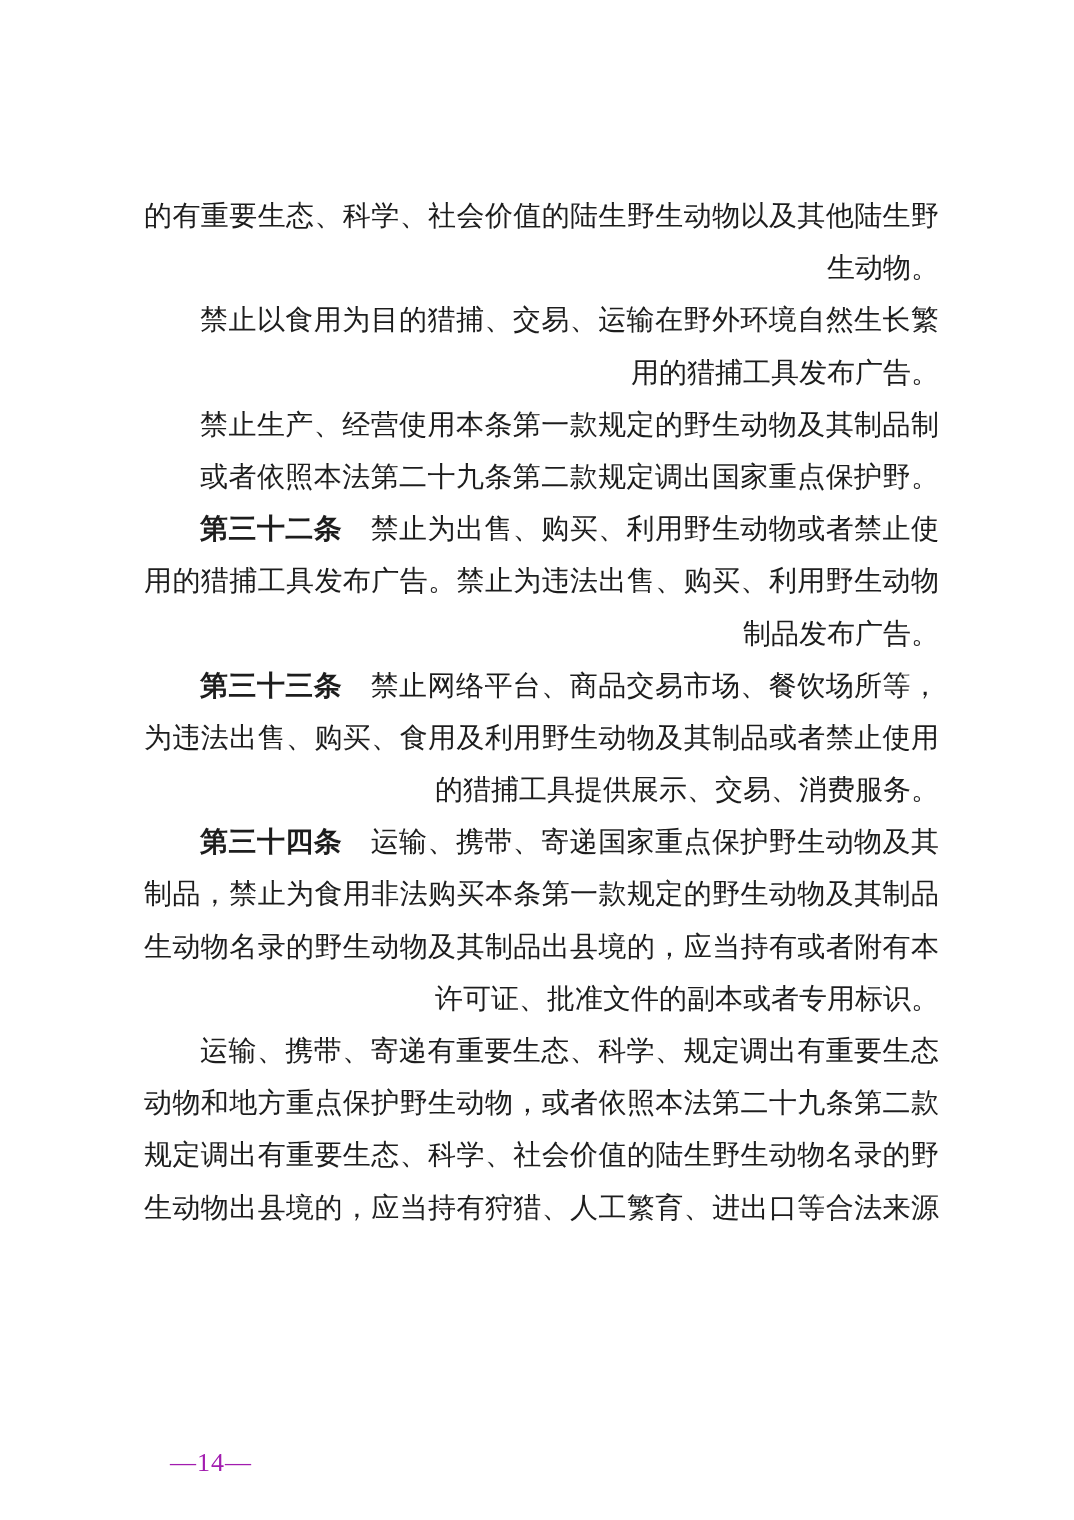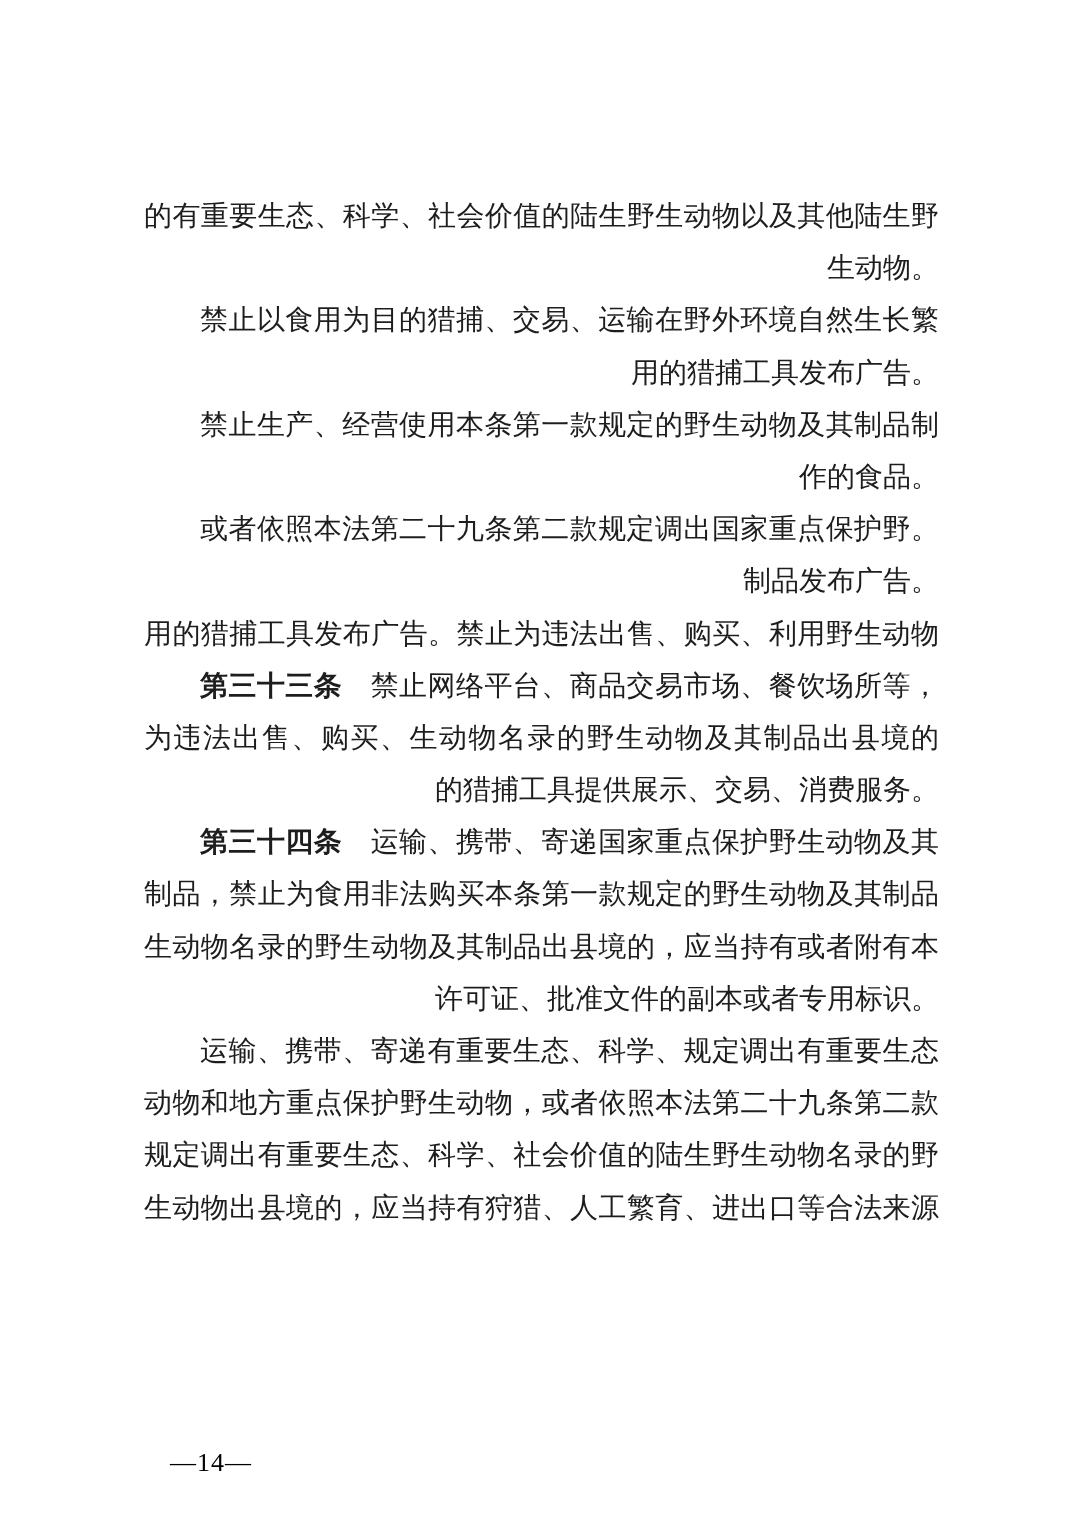--- a/index.html
+++ b/index.html
@@ -38,41 +38,41 @@
     text-indent: 56px;
   }
   .article-num {
     font-weight: 700;
   }
   .page-number {
     position: absolute;
     left: 170px;
     top: 1448px;
     font-size: 26px;
-    color: #000000;
+    color: #a21caf;
     letter-spacing: 1px;
     font-family: "Liberation Serif", serif;
   }
 </style>
 </head>
 <body>
 
 <div class="page">
   <div class="body-text" id="doc-lines">
       <div class="line fill">的有重要生态、科学、社会价值的陆生野生动物以及其他陆生野</div>
       <div class="line">生动物。</div>
       <div class="line indent fill">禁止以食用为目的猎捕、交易、运输在野外环境自然生长繁</div>
       <div class="line">用的猎捕工具发布广告。</div>
       <div class="line indent fill">禁止生产、经营使用本条第一款规定的野生动物及其制品制</div>
-      <div class="line">作的食品。</div>
       <div class="line indent fill">或者依照本法第二十九条第二款规定调出国家重点保护野。</div>
+      <div class="line indent fill"><span class="article-num">第三十二条</span>　禁止为出售、购买、利用野生动物或者禁止使</div>
+      <div class="line fill">用的猎捕工具发布广告。禁止为违法出售、购买、利用野生动物</div>
       <div class="line">制品发布广告。</div>
-      <div class="line fill">用的猎捕工具发布广告。禁止为违法出售、购买、利用野生动物</div>
       <div class="line indent fill"><span class="article-num">第三十三条</span>　禁止网络平台、商品交易市场、餐饮场所等，</div>
-      <div class="line fill">为违法出售、购买、生动物名录的野生动物及其制品出县境的</div>
+      <div class="line fill">为违法出售、购买、食用及利用野生动物及其制品或者禁止使用</div>
       <div class="line">的猎捕工具提供展示、交易、消费服务。</div>
       <div class="line indent fill"><span class="article-num">第三十四条</span>　运输、携带、寄递国家重点保护野生动物及其</div>
       <div class="line fill">制品，禁止为食用非法购买本条第一款规定的野生动物及其制品</div>
       <div class="line fill">生动物名录的野生动物及其制品出县境的，应当持有或者附有本</div>
       <div class="line">许可证、批准文件的副本或者专用标识。</div>
       <div class="line indent fill">运输、携带、寄递有重要生态、科学、规定调出有重要生态</div>
       <div class="line fill">动物和地方重点保护野生动物，或者依照本法第二十九条第二款</div>
       <div class="line fill">规定调出有重要生态、科学、社会价值的陆生野生动物名录的野</div>
       <div class="line fill">生动物出县境的，应当持有狩猎、人工繁育、进出口等合法来源</div>
     </div>

